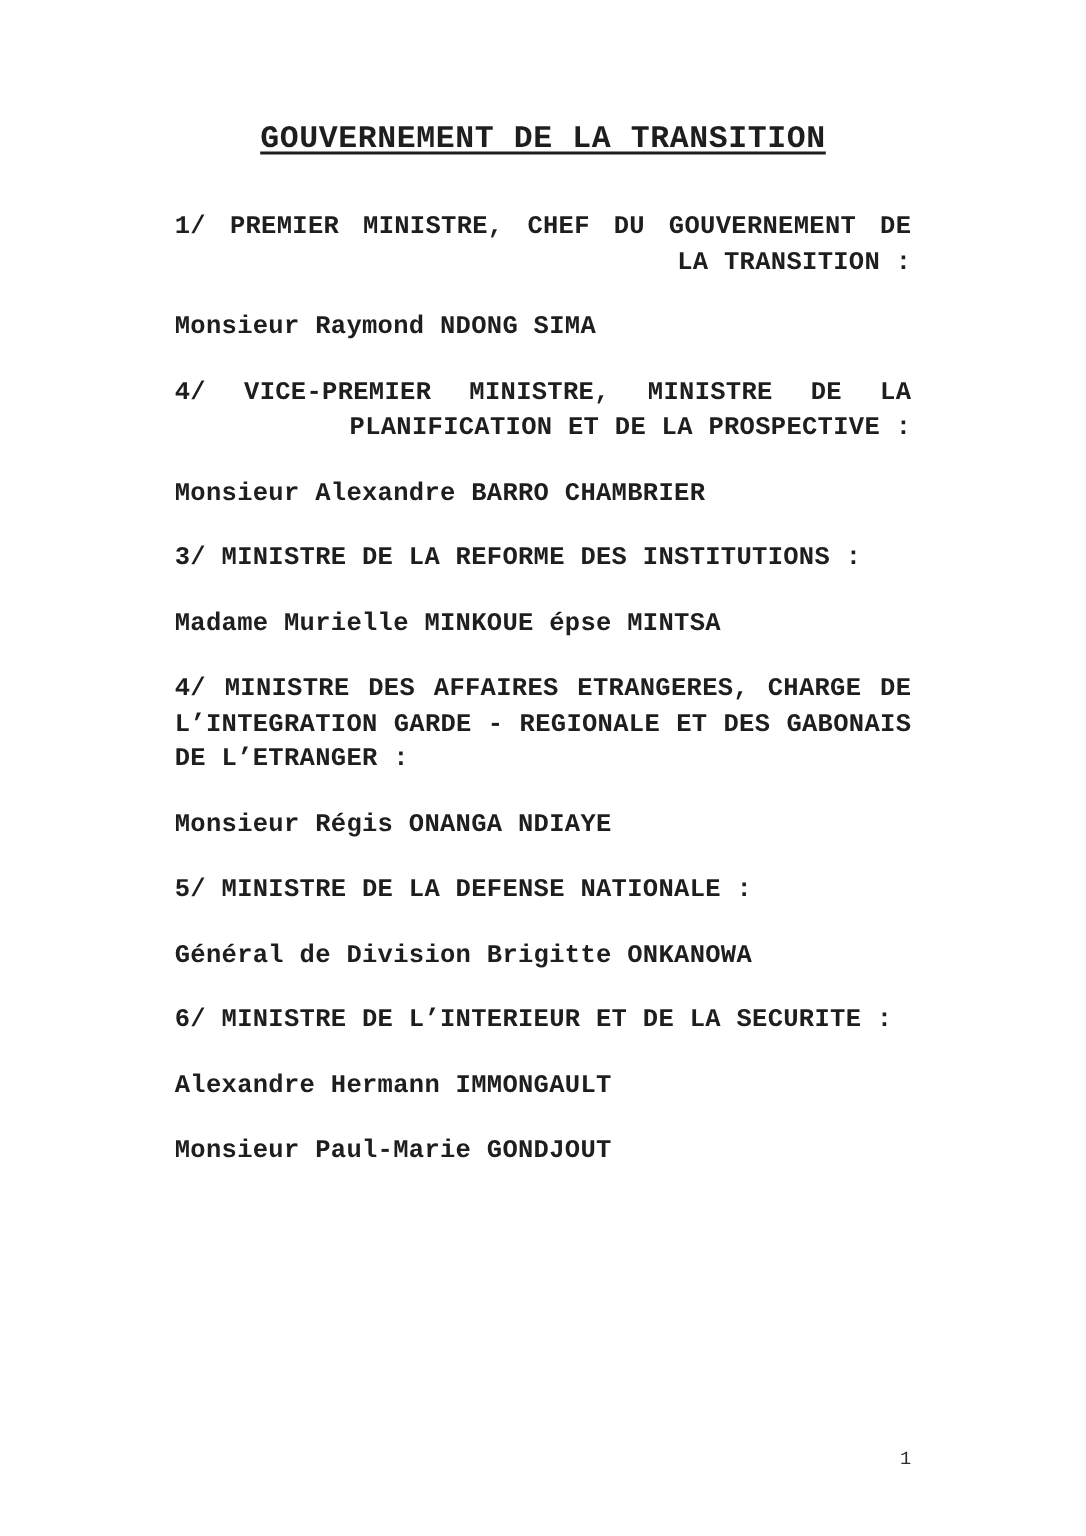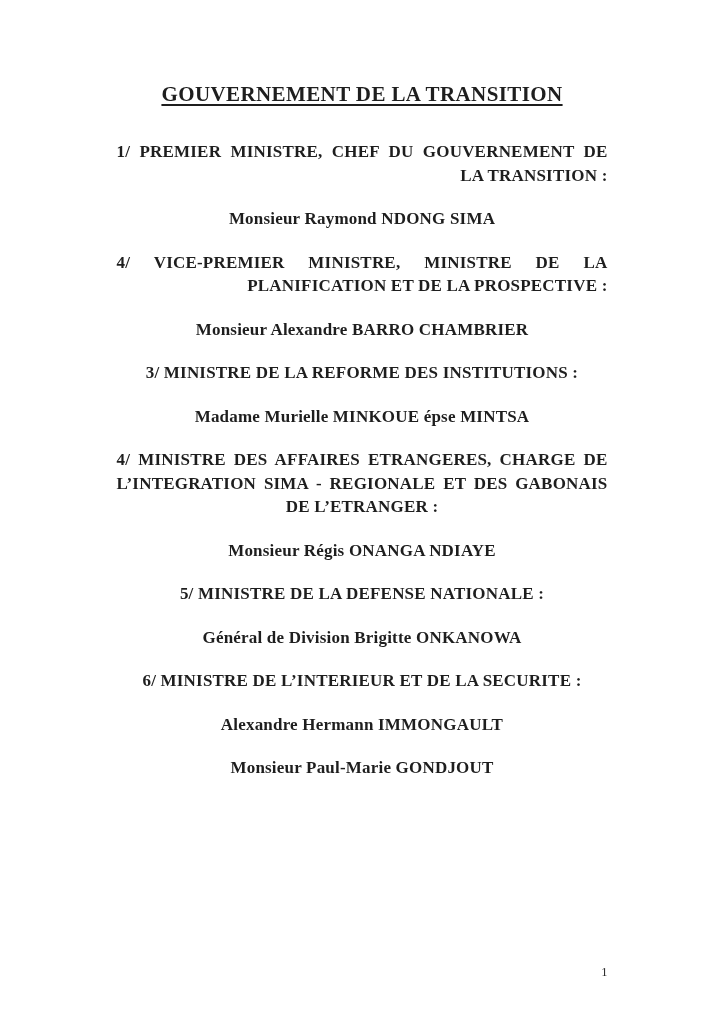--- a/index.html
+++ b/index.html
@@ -8,21 +8,21 @@
     background: #ffffff;
   }
   .page {
     position: relative;
     width: 665px;
     height: 1024px;
     margin: 0 auto;
     background: #ffffff;
     box-sizing: border-box;
     padding: 80px 87px 0 87px;
-    font-family: Liberation Serif, serif;
+    font-family: Liberation Mono, monospace;
     font-weight: 700;
     color: #1e1e1e;
     overflow: hidden;
   }
   .title {
     font-size: 21px;
     line-height: 28px;
     letter-spacing: 0.4px;
     text-align: center;
     text-decoration: underline;
@@ -34,21 +34,21 @@
     line-height: 23.5px;
     letter-spacing: 0.2px;
     margin: 0 0 20px 0;
   }
   .line { display: block; }
   .stretch {
     text-align: justify;
     text-align-last: justify;
   }
   .left   { text-align: right; }
-  .center { text-align: center; }
+  .center { text-align: left; }
   .page-number {
     position: absolute;
     right: 87px;
     bottom: 44px;
     font-size: 12.5px;
     font-weight: 400;
     color: #2a2a2a;
   }
 </style>
 </head>
@@ -77,21 +77,21 @@
   <section class="entry">
     <p class="heading">
       <span class="line center">3/ MINISTRE DE LA REFORME DES INSTITUTIONS :</span>
     </p>
     <p class="name center">Madame Murielle MINKOUE épse MINTSA</p>
   </section>
 
   <section class="entry">
     <p class="heading">
       <span class="line stretch">4/ MINISTRE DES AFFAIRES ETRANGERES, CHARGE DE</span>
-      <span class="line stretch">L’INTEGRATION SIMA - REGIONALE ET DES GABONAIS</span>
+      <span class="line stretch">L’INTEGRATION GARDE - REGIONALE ET DES GABONAIS</span>
       <span class="line center">DE L’ETRANGER :</span>
     </p>
     <p class="name center">Monsieur Régis ONANGA NDIAYE</p>
   </section>
 
   <section class="entry">
     <p class="heading">
       <span class="line center">5/ MINISTRE DE LA DEFENSE NATIONALE :</span>
     </p>
     <p class="name center">Général de Division Brigitte ONKANOWA</p>

